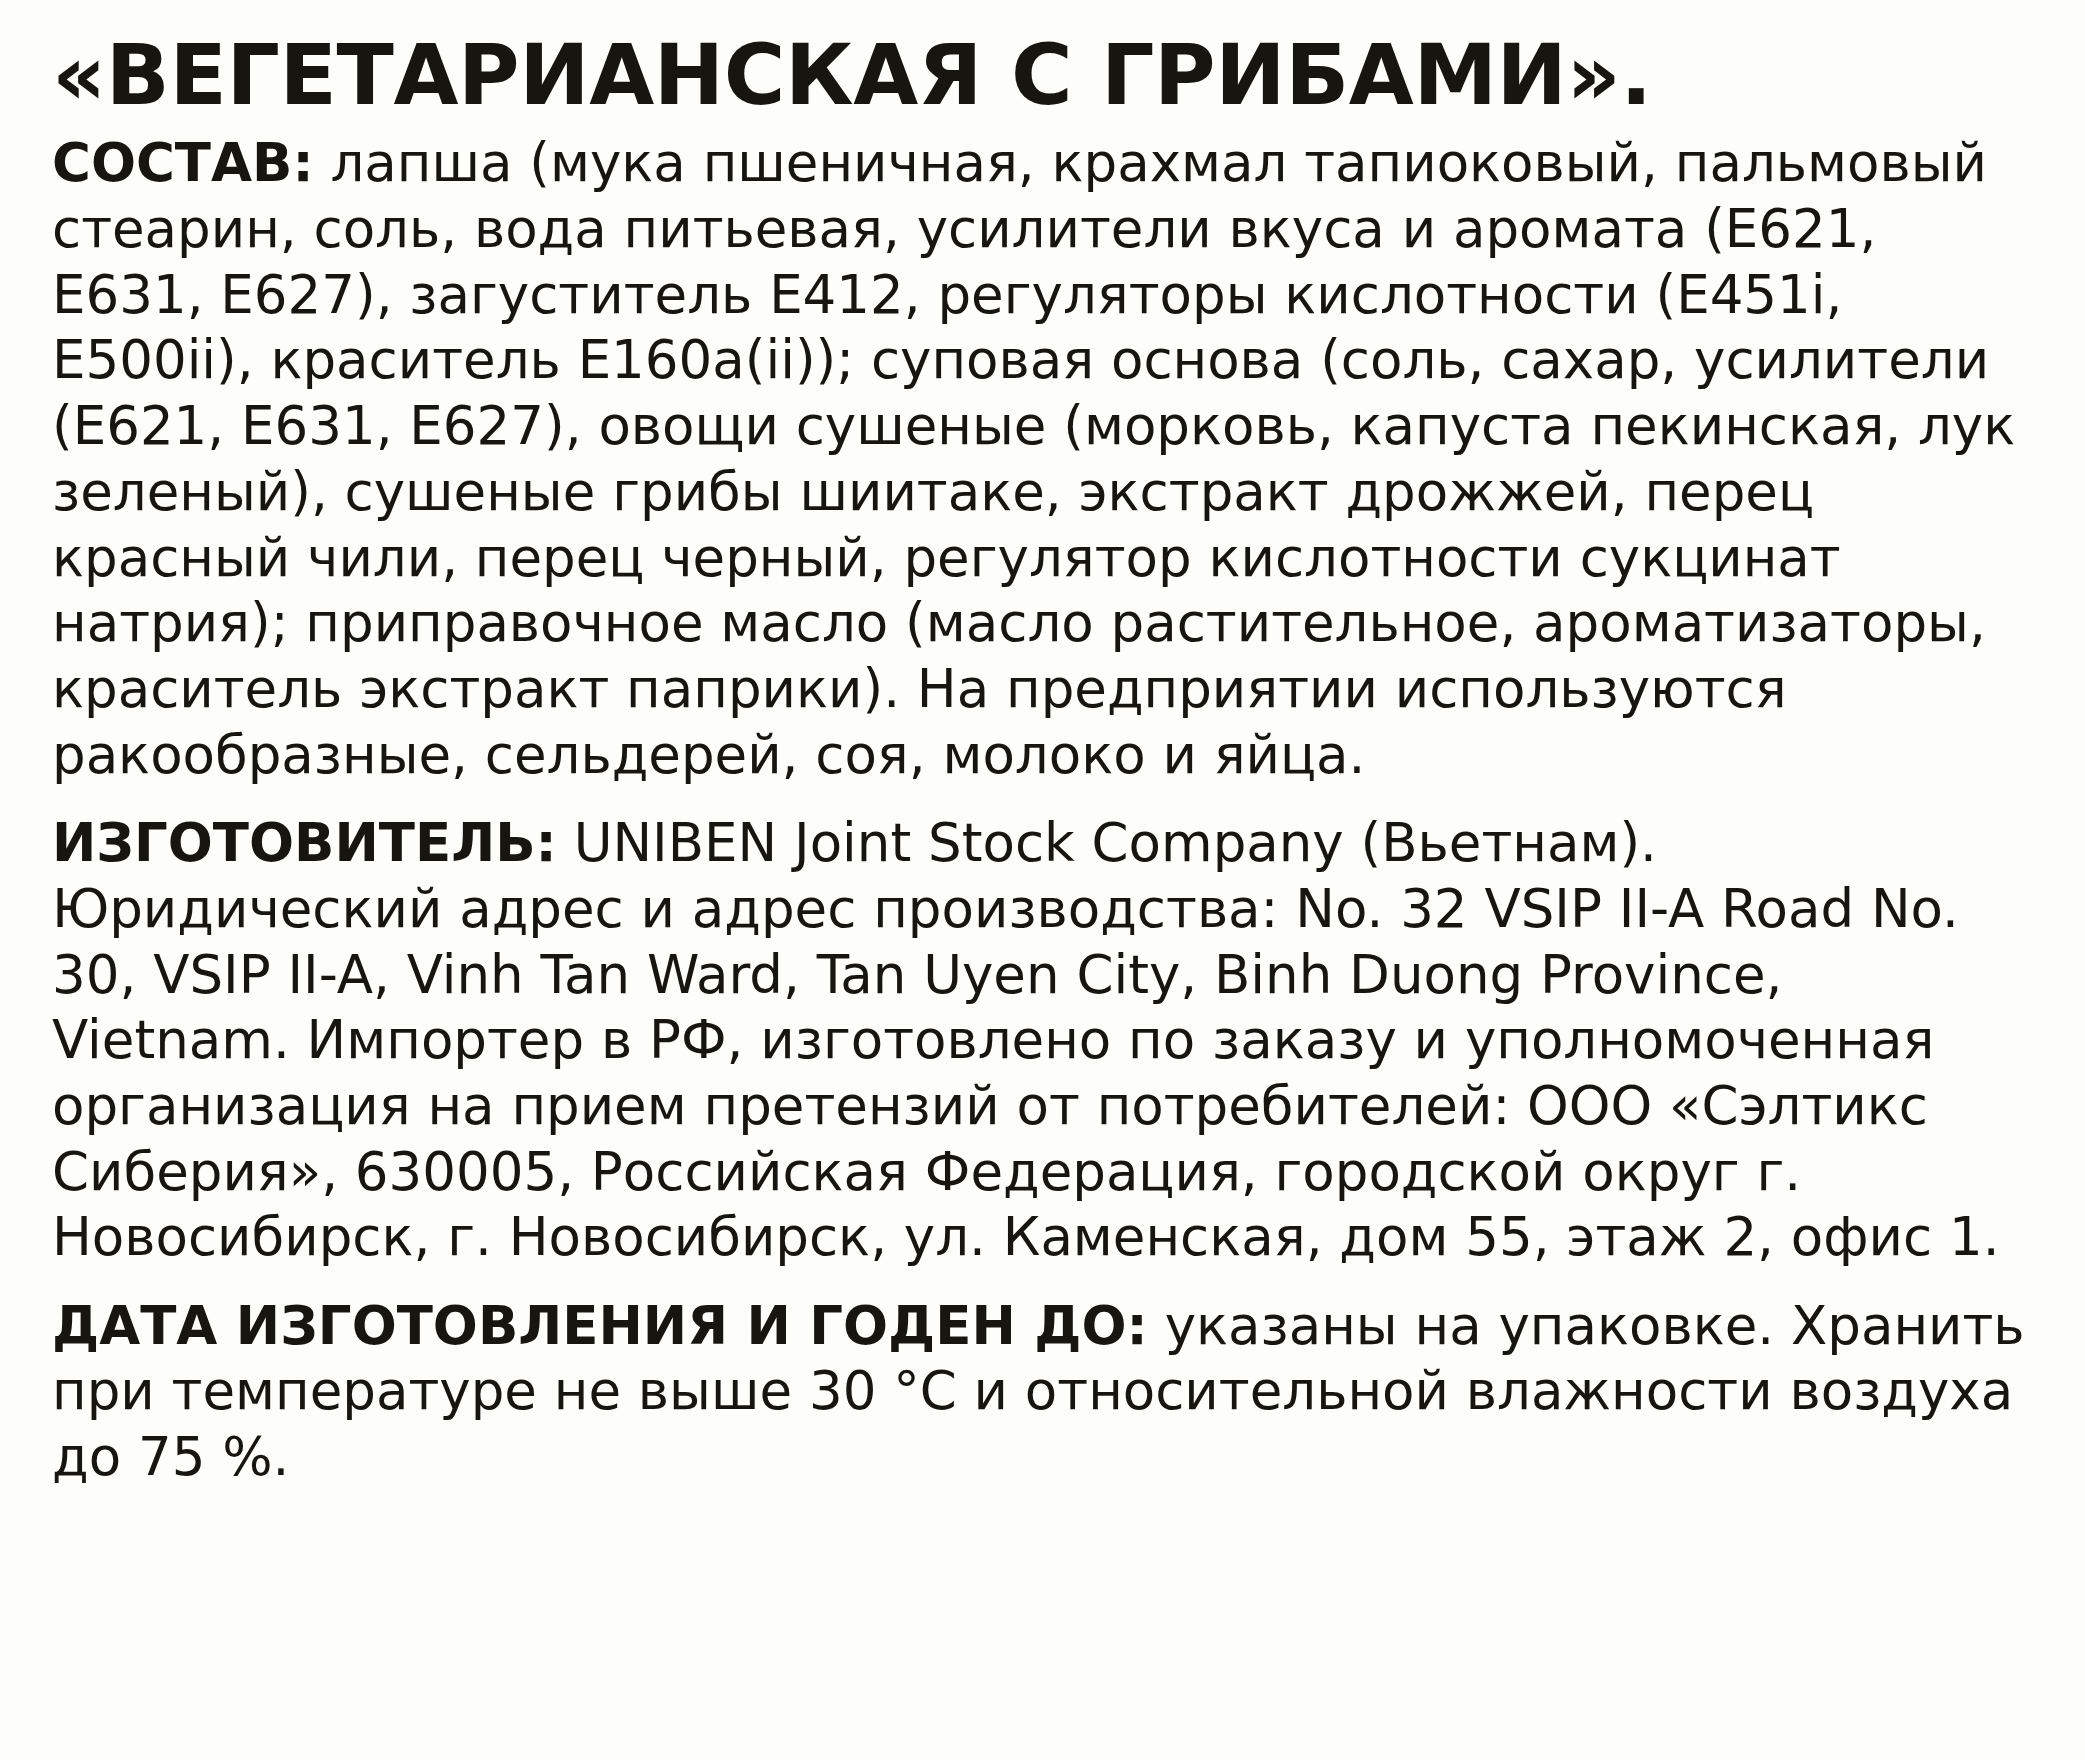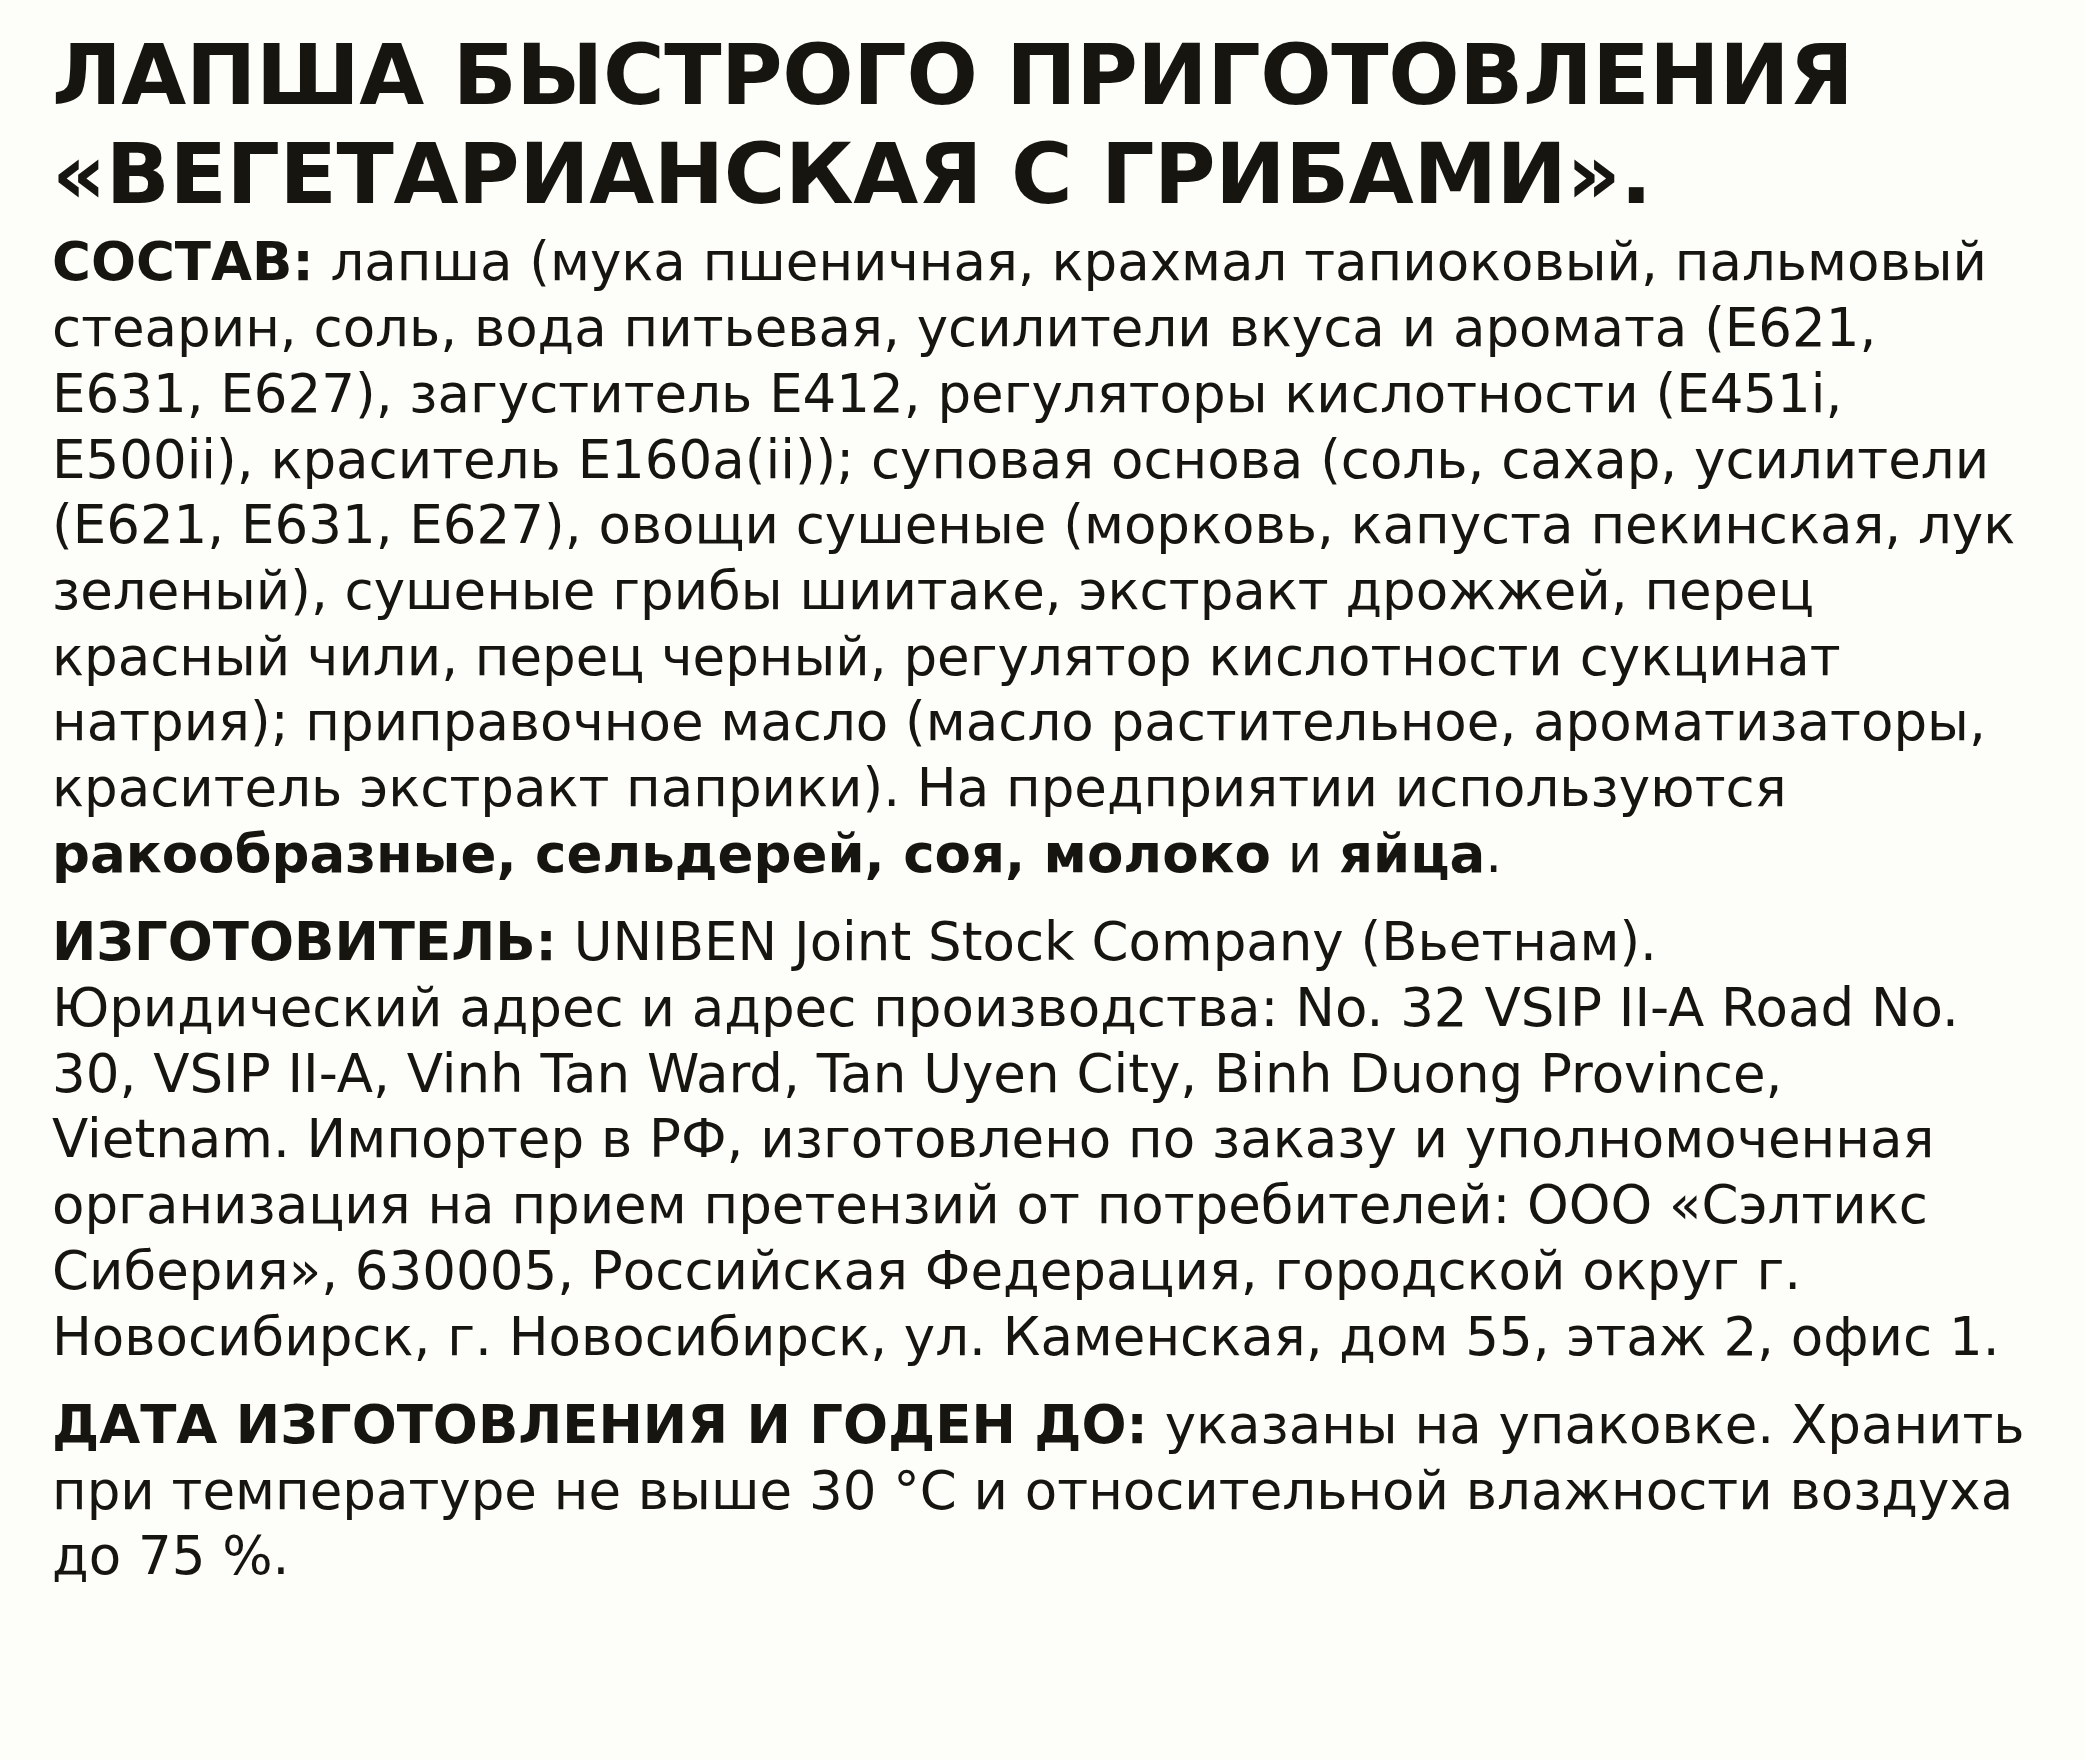--- a/index.html
+++ b/index.html
@@ -46,30 +46,29 @@
     line-height: 1.24;
   }
   b, .hd {
     font-weight: 700;
   }
   .hd {
     text-transform: uppercase;
     margin-top: 17px;
   }
   .bold-inline {
-    font-weight: 700;
+    font-weight: 400;
   }
 </style>
 </head>
 <body>
 
 <div class="label">
 
   <h1 class="title">
-    <span class="line">ЛАПША БЫСТРОГО ПРИГОТОВЛЕНИЯ</span>
     <span class="line">«ВЕГЕТАРИАНСКАЯ С ГРИБАМИ».</span>
   </h1>
 
   <div class="block">
     <p class="para tight"><b class="hd">СОСТАВ:</b><span> лапша (мука пшеничная, крахмал тапиоковый, пальмовый стеарин, соль, вода питьевая, усилители вкуса и аромата (Е621, Е631, Е627), загуститель Е412, регуляторы кислотности (Е451i, Е500ii), краситель Е160a(ii)); суповая основа (соль, сахар, усилители (Е621, Е631, Е627), овощи сушеные (морковь, капуста пекинская, лук зеленый), сушеные грибы шиитаке, экстракт дрожжей, перец красный чили, перец черный, регулятор кислотности сукцинат натрия); приправочное масло (масло растительное, ароматизаторы, краситель экстракт паприки). На предприятии используются </span><b class="bold-inline">ракообразные, сельдерей, соя, молоко</b><span> и </span><b class="bold-inline">яйца</b><span>.</span></p>
   </div>
 
 
   <div class="block">
     <p class="para tight"><b class="hd">ИЗГОТОВИТЕЛЬ:</b><span> UNIBEN Joint Stock Company (Вьетнам). Юридический адрес и адрес производства: No. 32 VSIP II-A Road No. 30, VSIP II-A, Vinh Tan Ward, Tan Uyen City, Binh Duong Province, Vietnam. Импортер в РФ, изготовлено по заказу и уполномоченная организация на прием претензий от потребителей: ООО «Сэлтикс Сиберия», 630005, Российская Федерация, городской округ г. Новосибирск, г. Новосибирск, ул. Каменская, дом 55, этаж 2, офис 1.</span></p>

